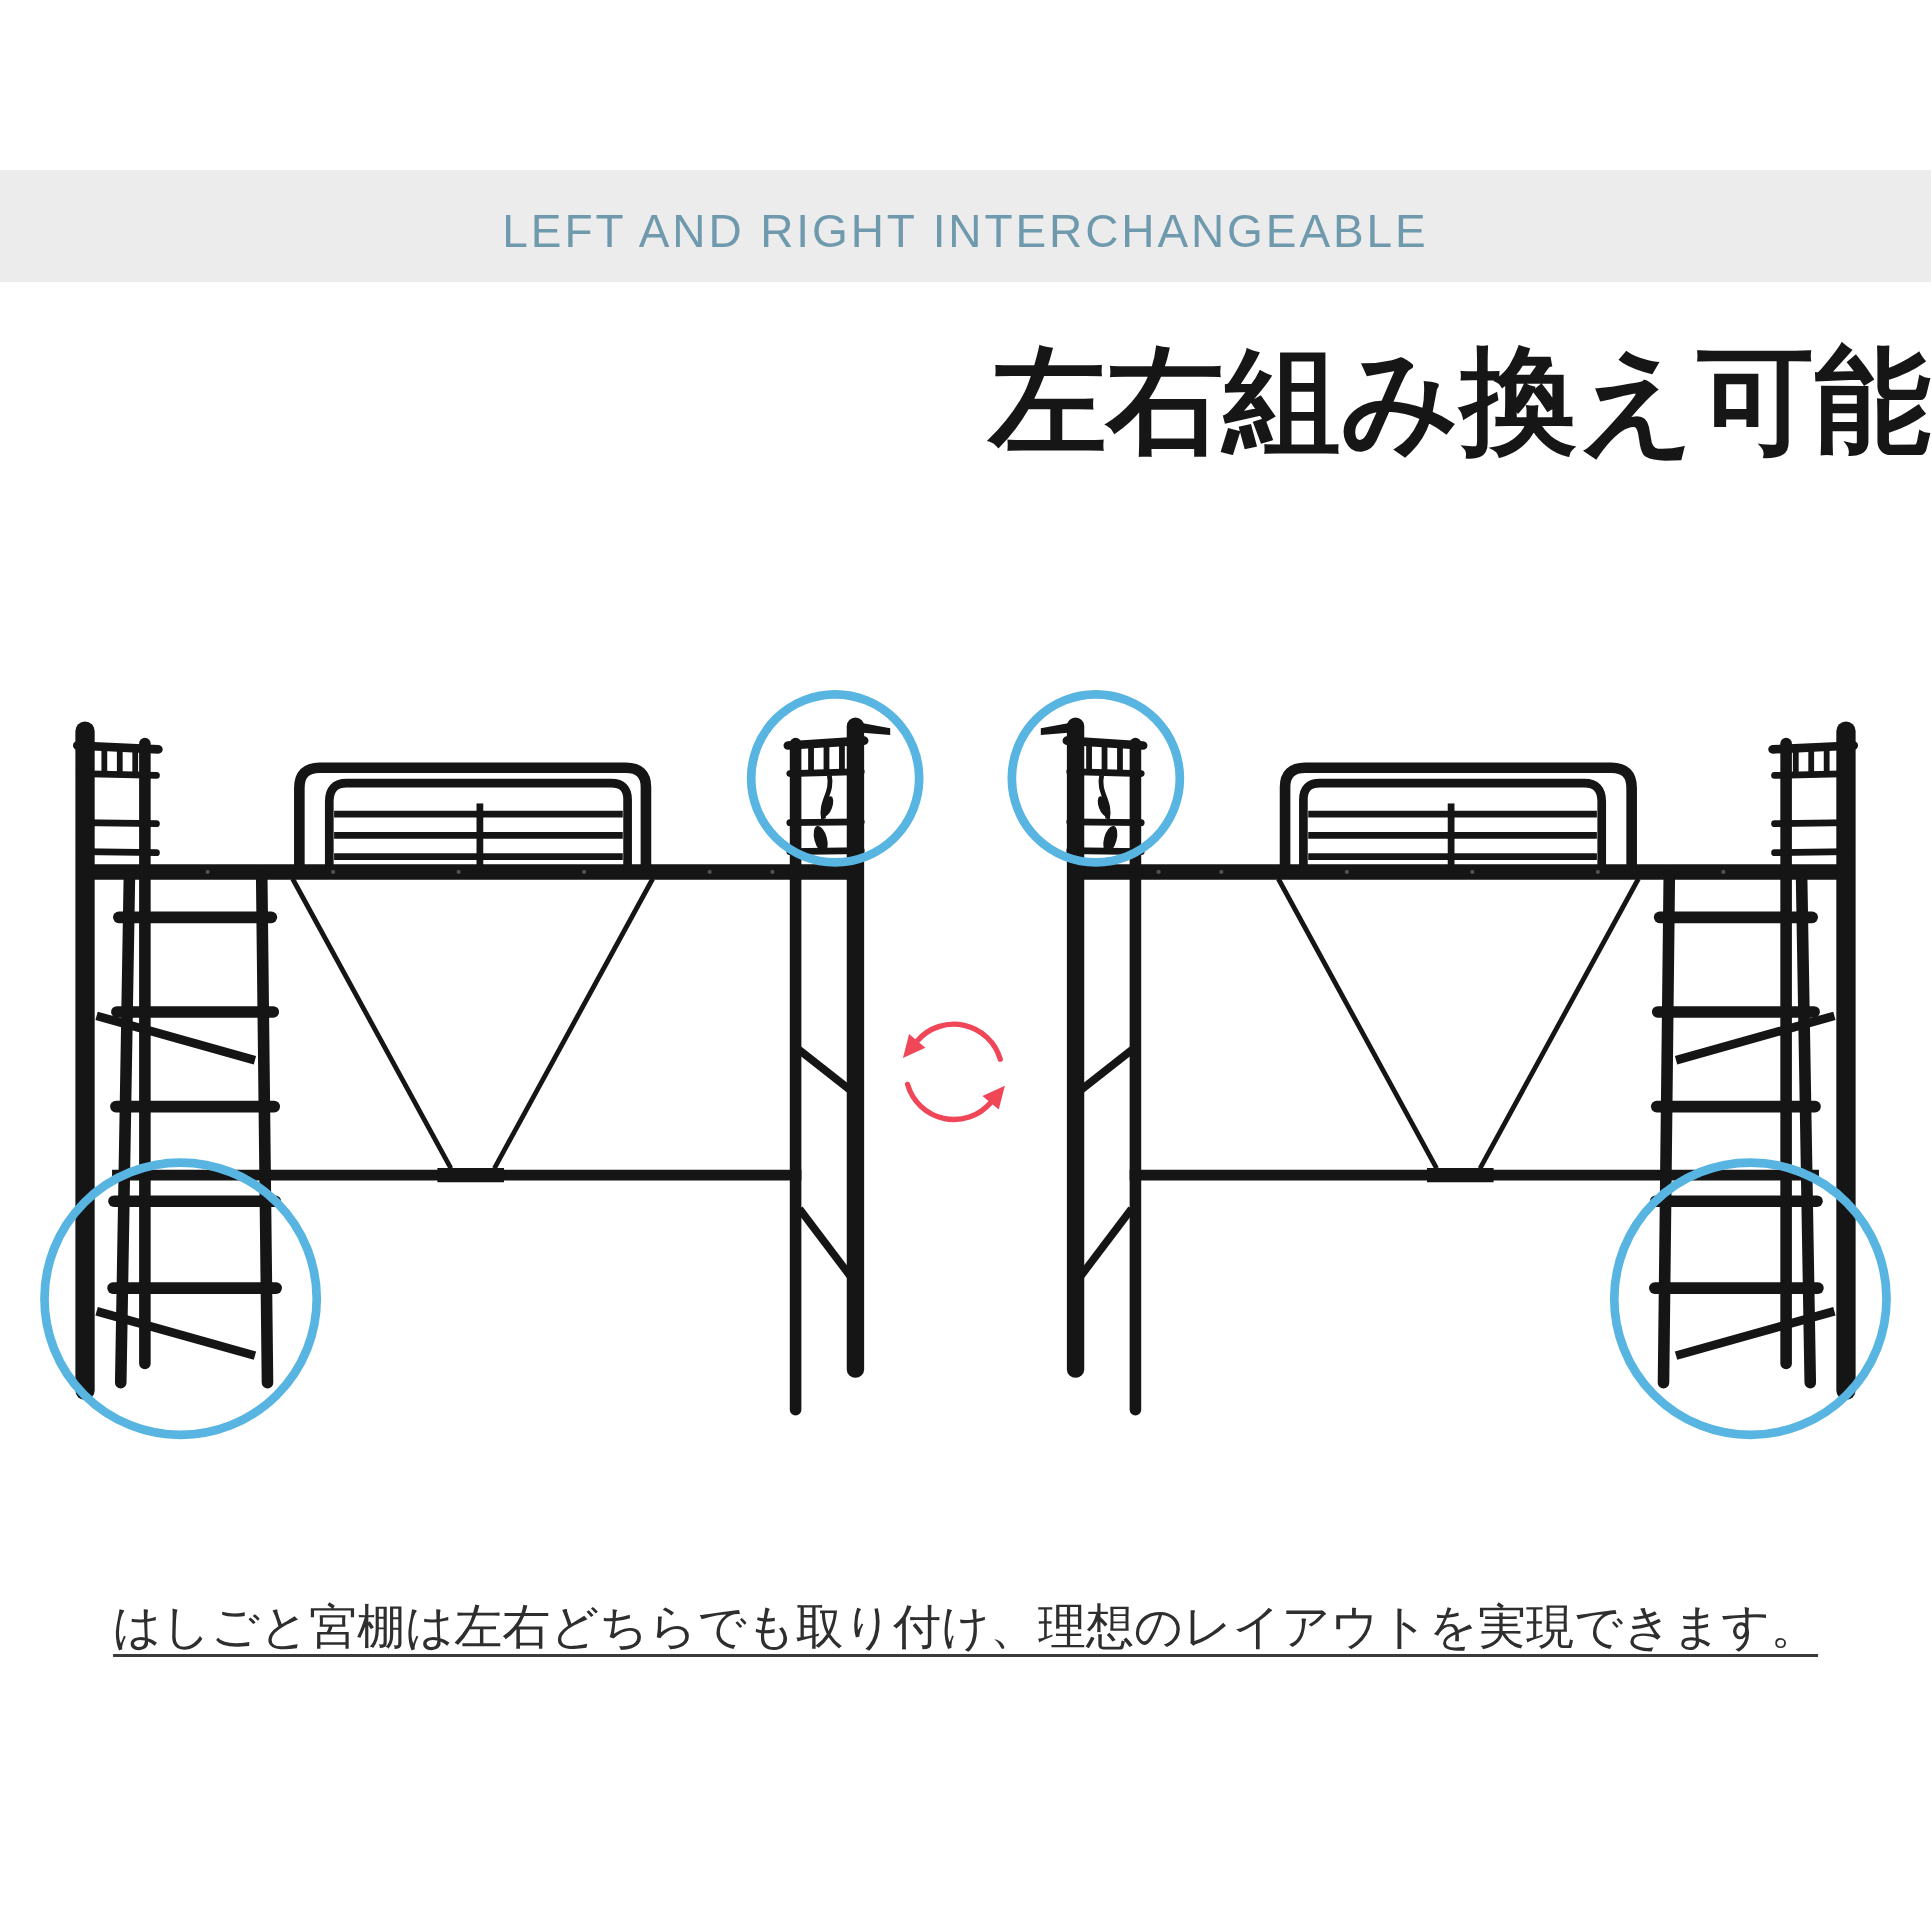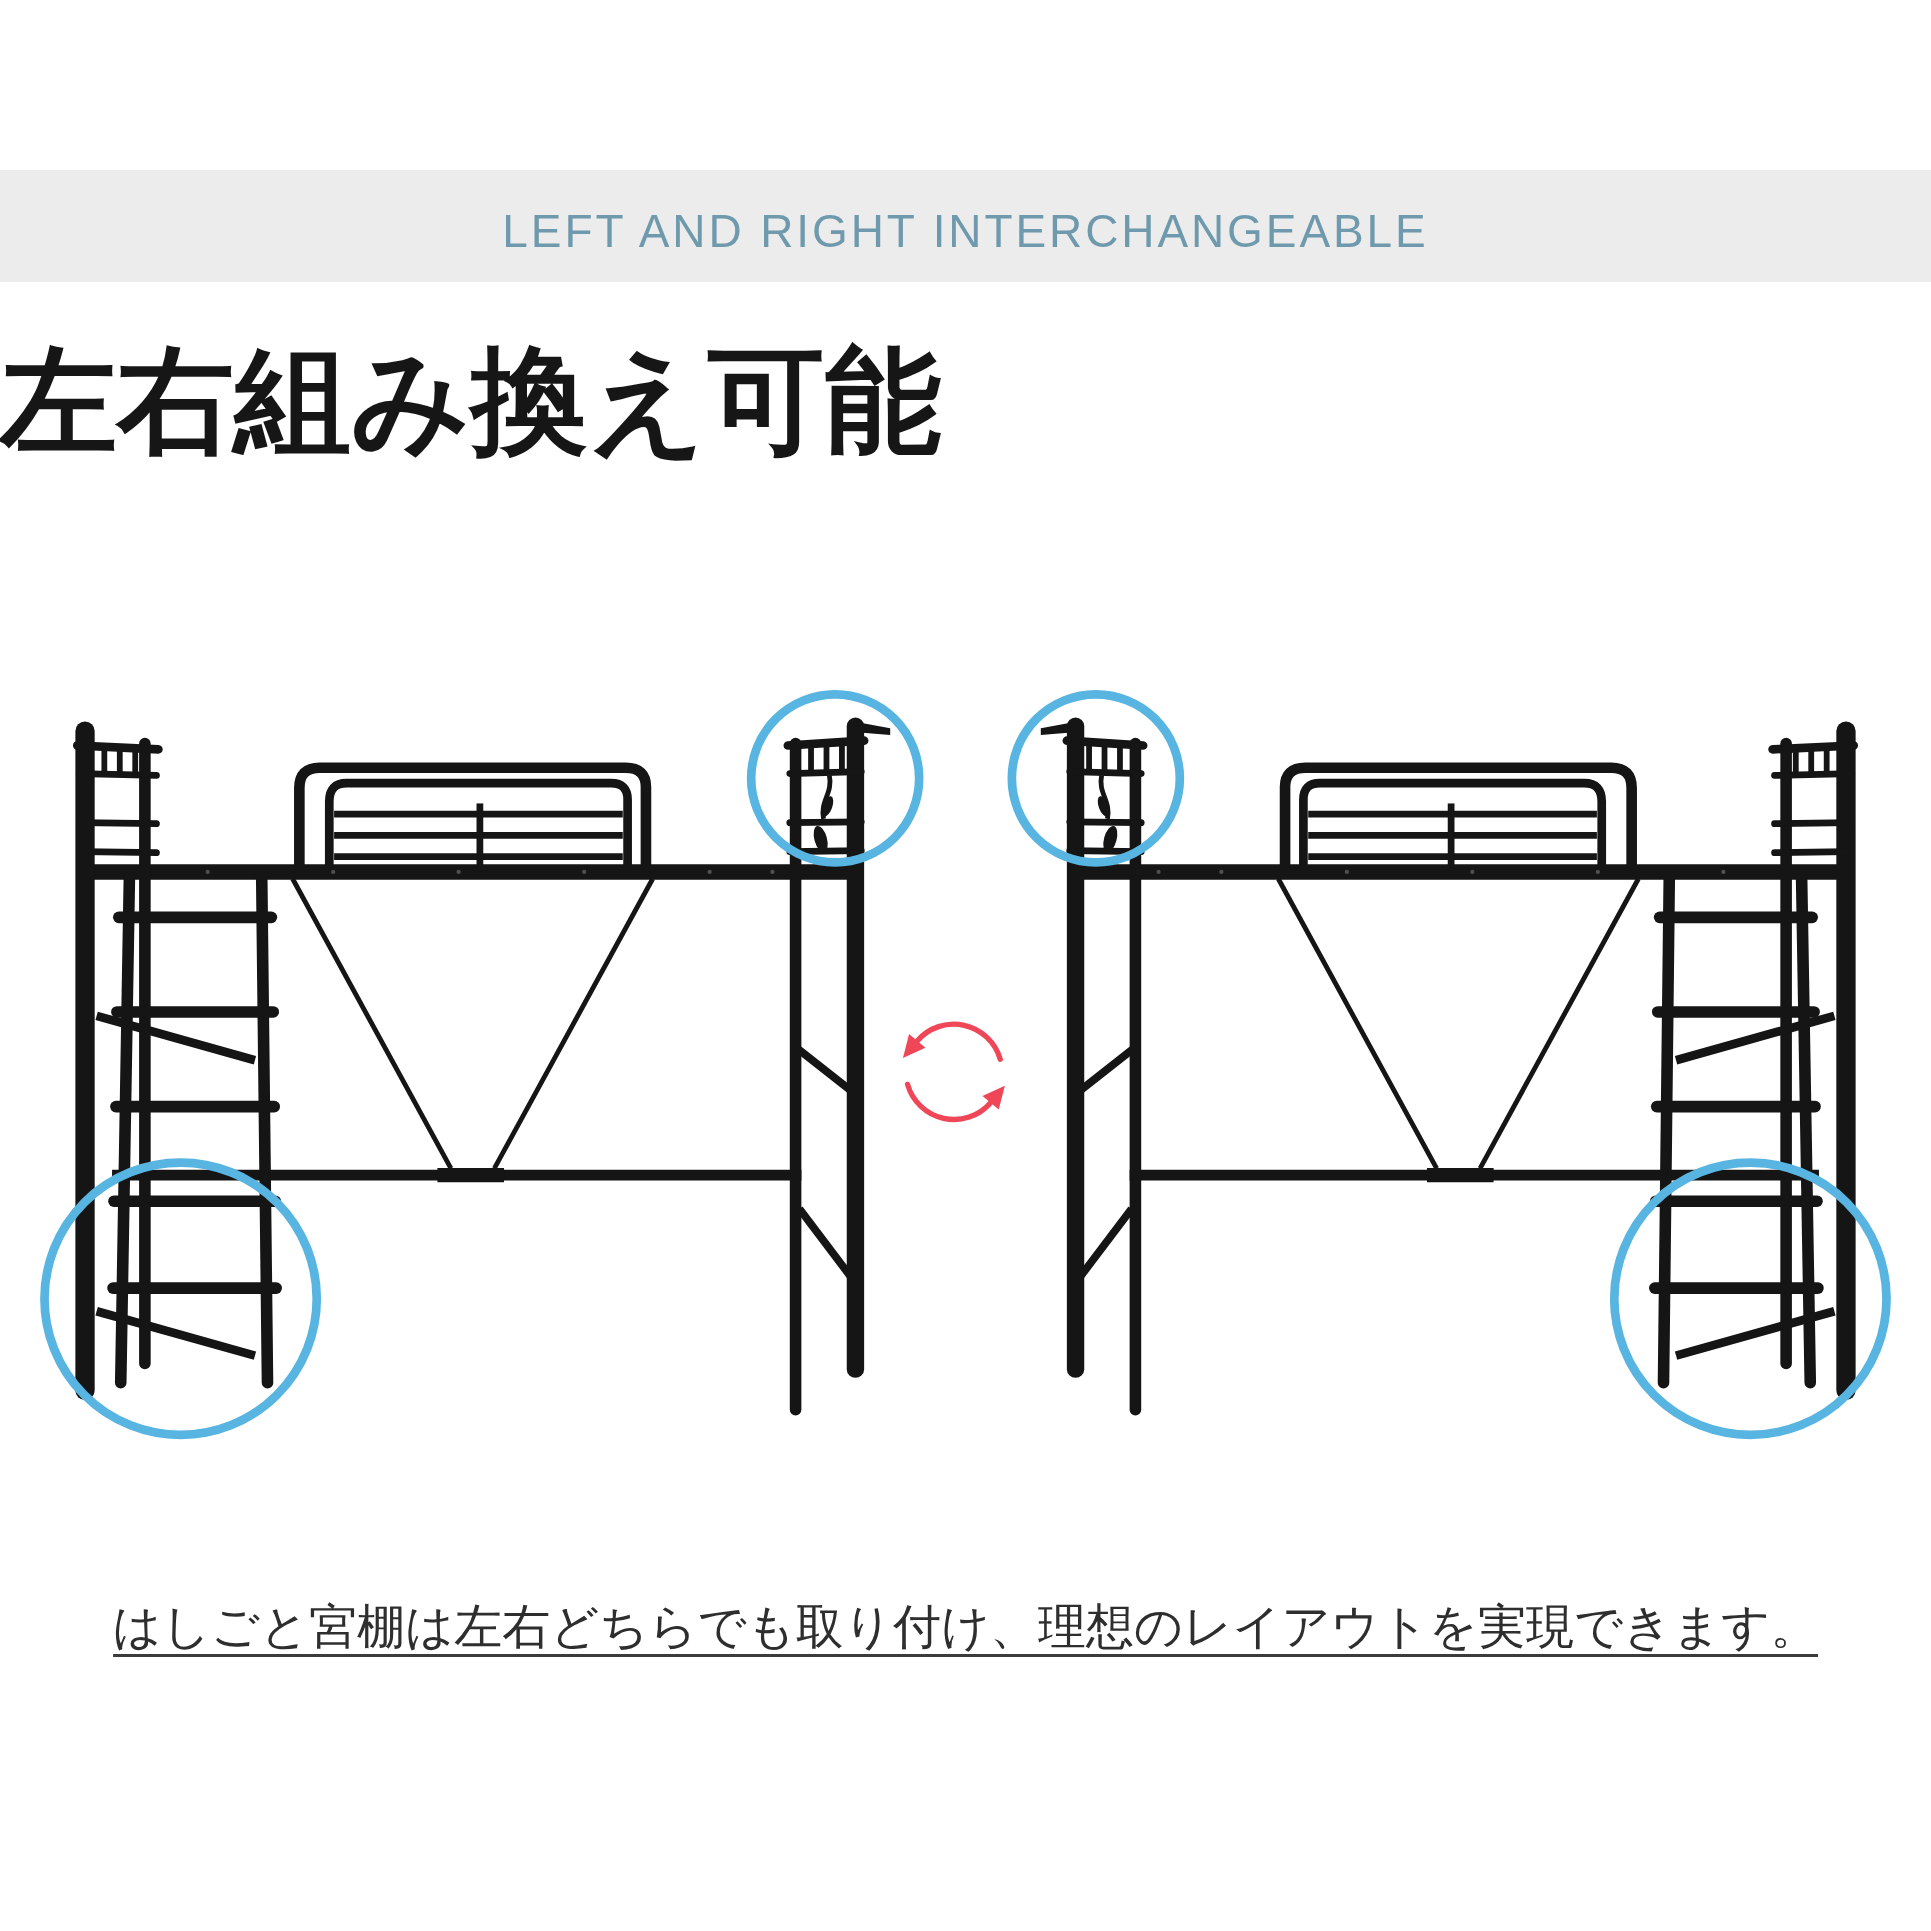--- a/index.html
+++ b/index.html
@@ -23,21 +23,21 @@
     background:var(--banner-bg);
     display:flex;align-items:center;justify-content:center;
   }
   .banner-title{
     color:var(--banner-text);
     font-size:46px;letter-spacing:2.9px;font-weight:400;
     padding-top:9.7px;white-space:nowrap;
   }
   .page-title{
     position:absolute;left:0;top:334px;width:1931px;
-    text-align:left;margin:0;
+    text-align:right;margin:0;
     color:var(--heading-text);
     font-size:117px;line-height:1.15;font-weight:600;letter-spacing:0px;
     white-space:nowrap;
   }
   .illustration{
     position:absolute;left:0;top:676px;width:1931px;height:782px;
   }
   .bed line,.bed path{stroke:var(--bed-black);fill:none;}
   .bed .fill{fill:var(--bed-black);stroke:none;}
   .cap{stroke-linecap:round;}

